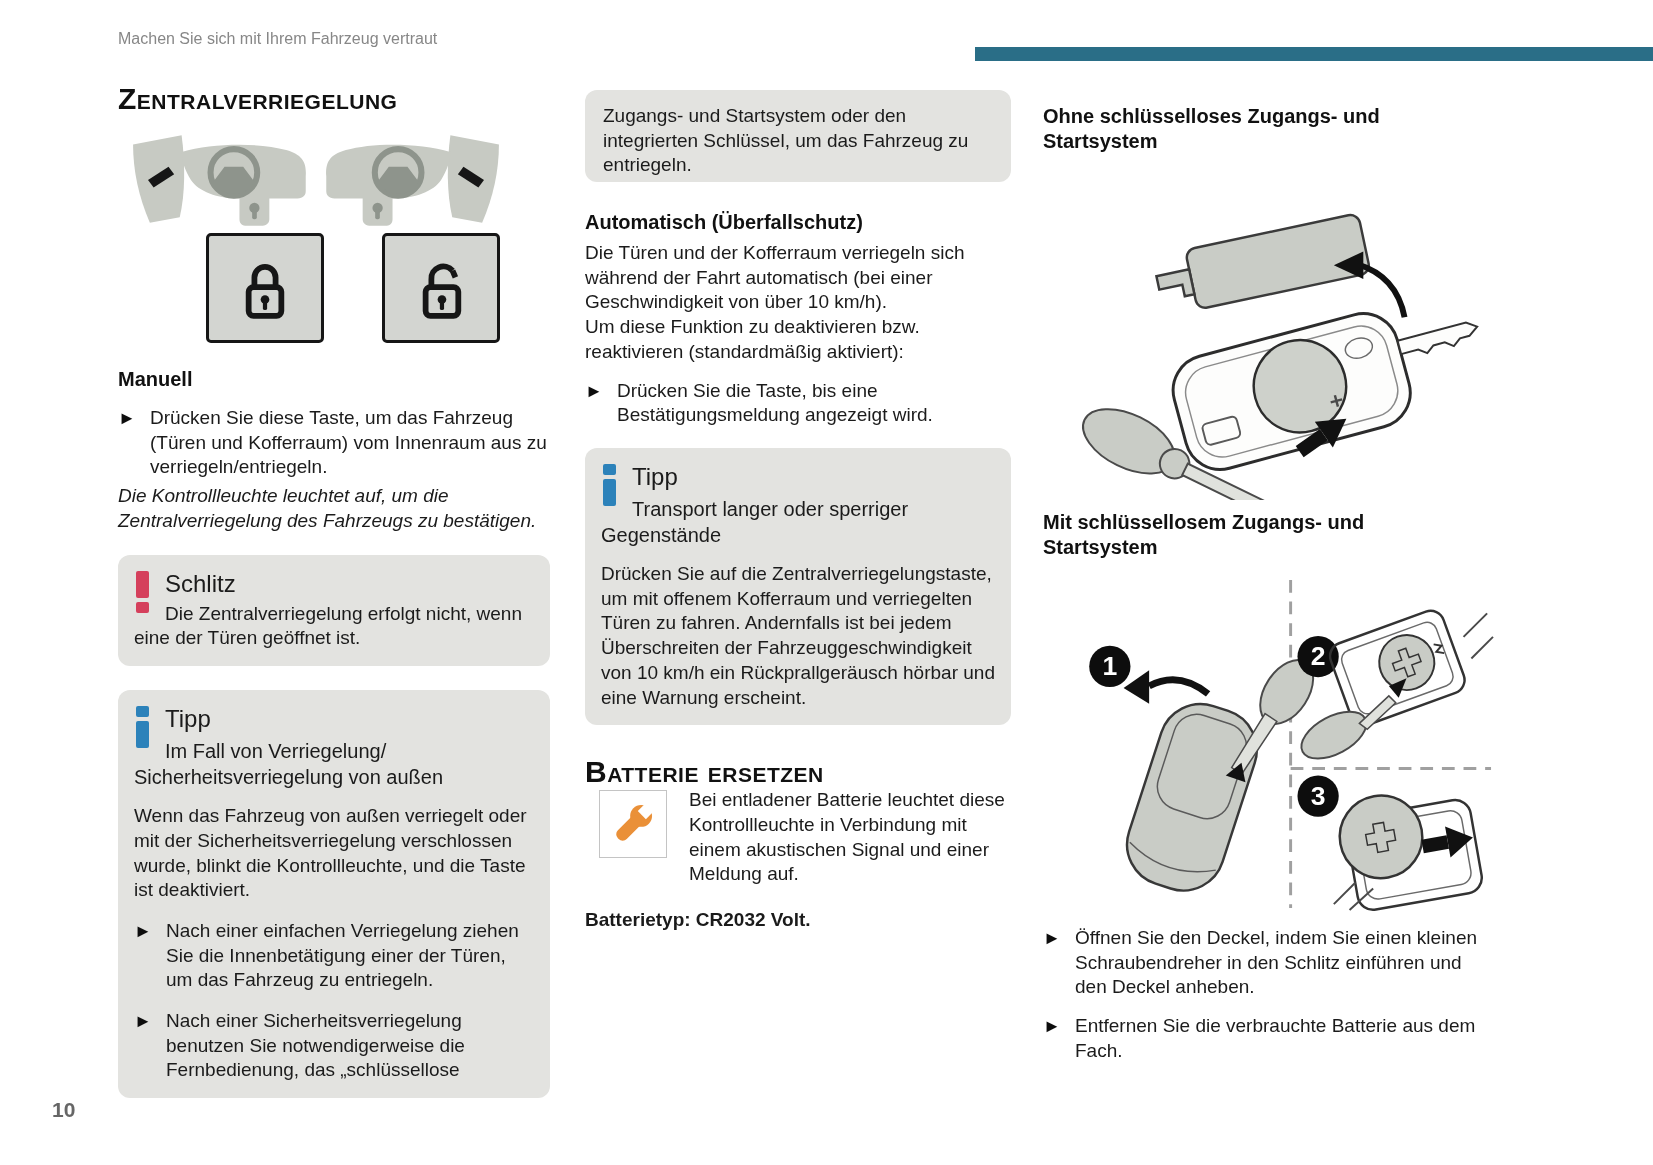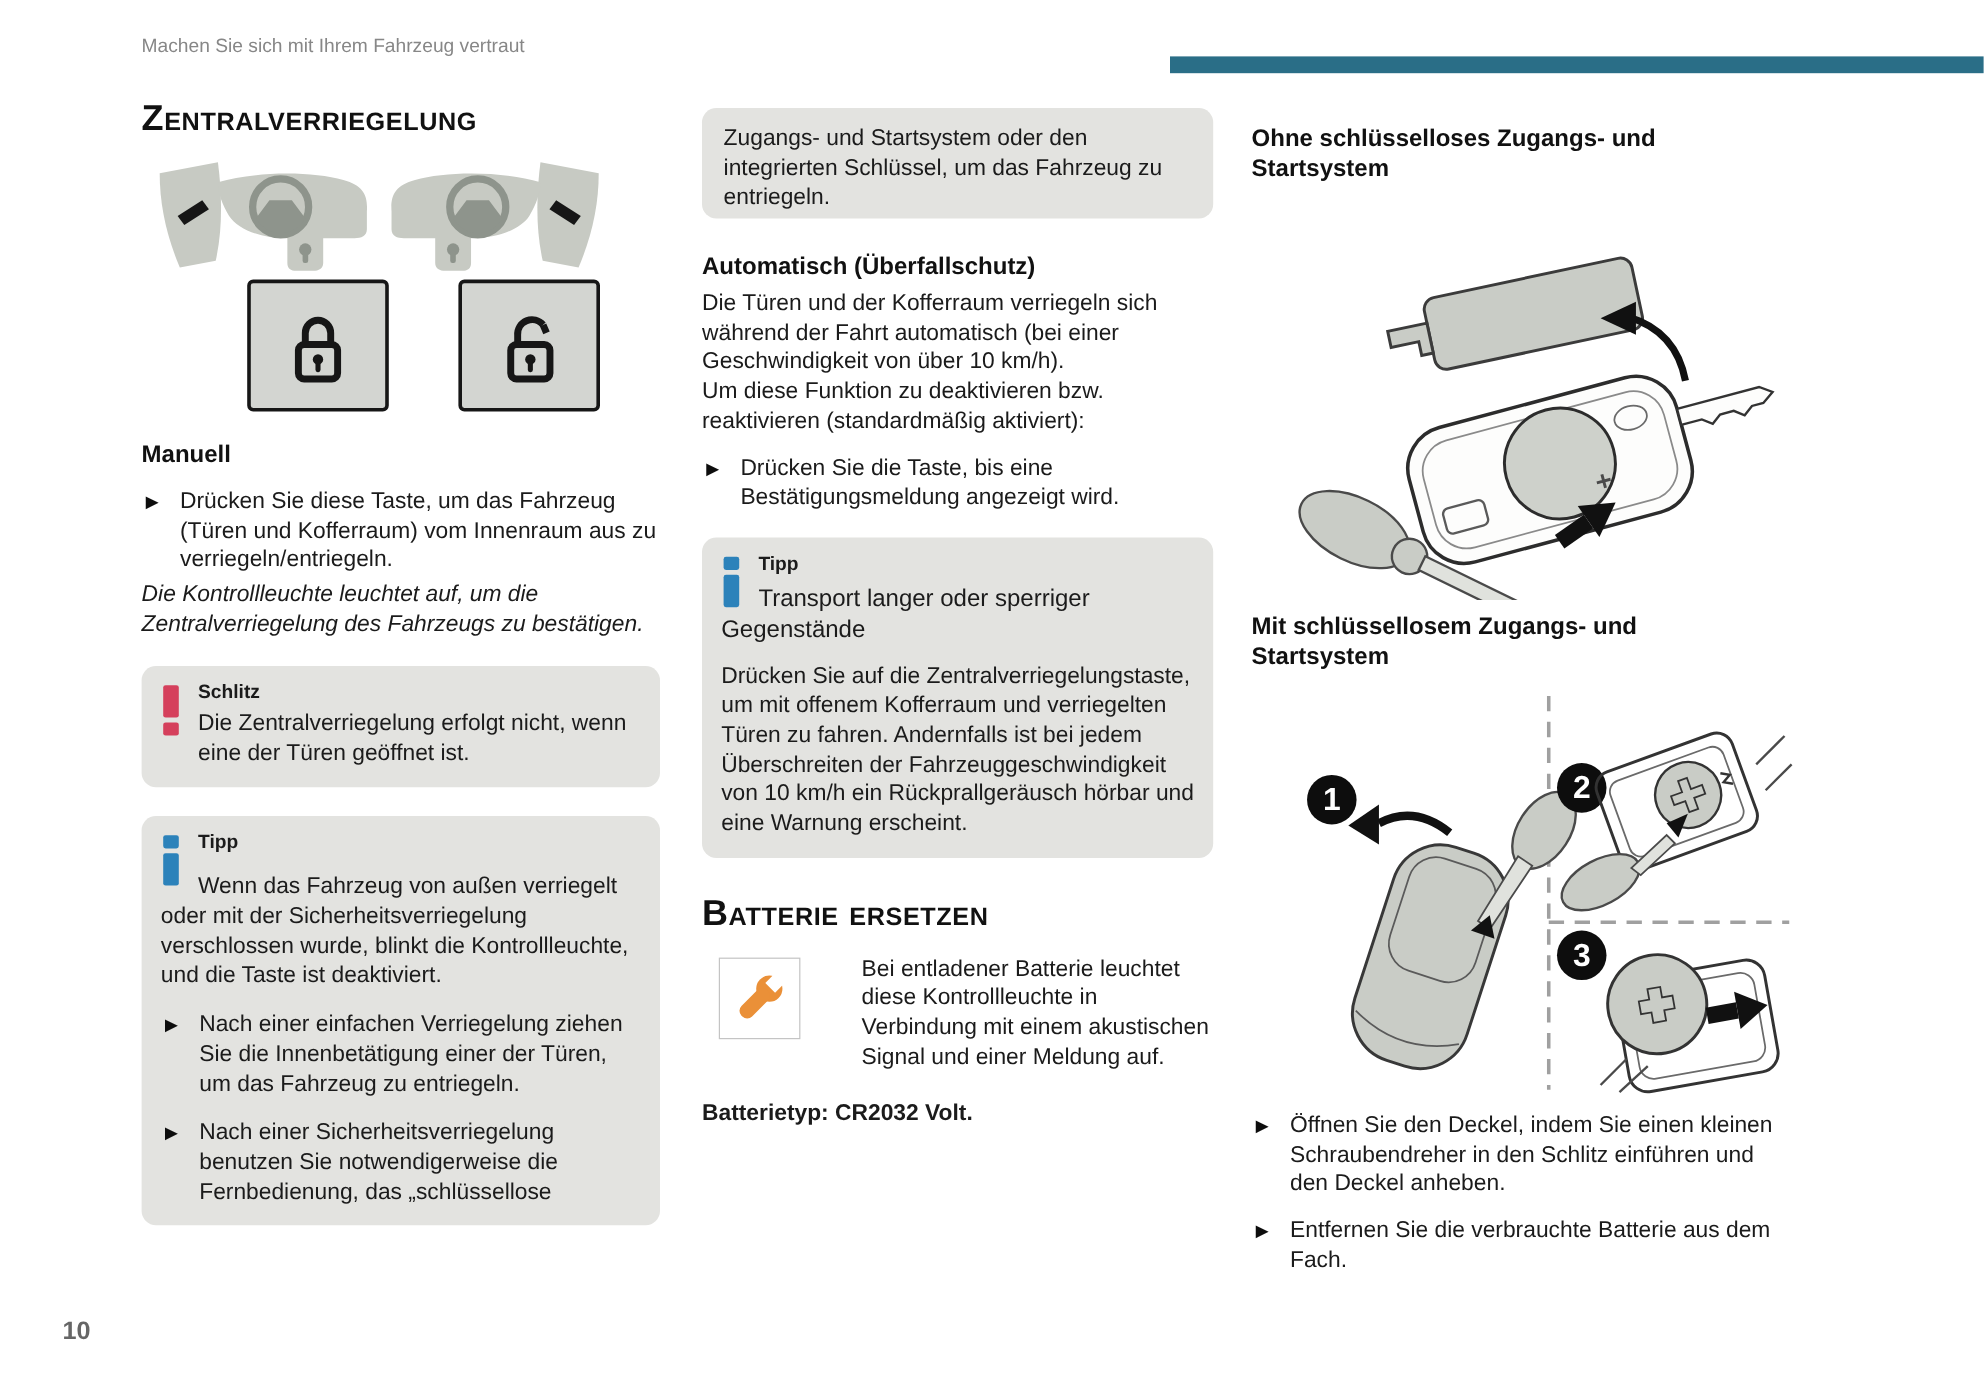--- a/index.html
+++ b/index.html
@@ -34,26 +34,26 @@
 
   .graybox{background:#e3e3e0;border-radius:12px;padding:14px 18px 4px 18px;}
   .notebox{background:#e3e3e0;border-radius:12px;padding:13px 16px 15px 16px;margin-top:20px;}
   .noteicon{float:left;width:13px;margin:3px 16px 4px 2px;}
   .noteicon .bar{width:13px;height:27px;border-radius:2px;}
   .noteicon .dot{width:13px;height:11px;border-radius:2px;}
   .warn .bar{background:#d5405c;margin-bottom:4px;}
   .warn .dot{background:#d5405c;}
   .tipi .dot{background:#2c82ba;margin-bottom:4px;}
   .tipi .bar{background:#2c82ba;}
-  .notetitle{font-size:16px;font-weight:bold;line-height:1.3;}
+  .notetitle{font-size:24px;font-weight:normal;line-height:1.3;}
   .notesub{font-size:20px;font-weight:normal;line-height:1.3;margin-top:4px;white-space:pre-line;}
   .notebody{font-size:19px;line-height:1.3;margin-top:14px;}
   .notebox .bullet{margin-top:16px;}
 
-  .wrenchrow{display:flex;margin-top:18px;gap:29px;}
+  .wrenchrow{display:flex;}
   .wrenchbox{flex:0 0 66px;width:66px;height:66px;background:#fff;border:1px solid #c4c4c4;
              display:flex;align-items:center;justify-content:center;margin:2px 22px 0 14px;}
   .batttype{font-size:19px;font-weight:bold;margin-top:22px;}
 
   .illus{display:block;}
   svg text{font-family:"Liberation Sans","DejaVu Sans",sans-serif;}
 </style>
 </head>
 <body>
 
@@ -119,20 +119,22 @@
     <div class="notetitle">Schlitz</div>
     <div class="notebody" style="margin-top:2px;">Die Zentralverriegelung erfolgt nicht, wenn eine der Türen geöffnet ist.</div>
   </div>
 
   <div class="notebox" style="margin-top:24px;">
     <div class="noteicon tipi">
       <div class="dot"></div>
         <div class="bar"></div>
     </div>
     <div class="notetitle">Tipp</div>
+    <div class="notesub">Im Fall von Verriegelung/
+Sicherheitsverriegelung von außen</div>
     <div class="notebody">Wenn das Fahrzeug von außen verriegelt oder mit der Sicherheitsverriegelung verschlossen wurde, blinkt die Kontrollleuchte, und die Taste ist deaktiviert.</div>
     <div class="bullet">
       <span class="barrow"></span>
       <span class="btext">Nach einer einfachen Verriegelung ziehen Sie die Innenbetätigung einer der Türen, um das Fahrzeug zu entriegeln.</span>
     </div>
     <div class="bullet">
       <span class="barrow"></span>
       <span class="btext">Nach einer Sicherheitsverriegelung benutzen Sie notwendigerweise die Fernbedienung, das „schlüssellose</span>
     </div>
   </div>

